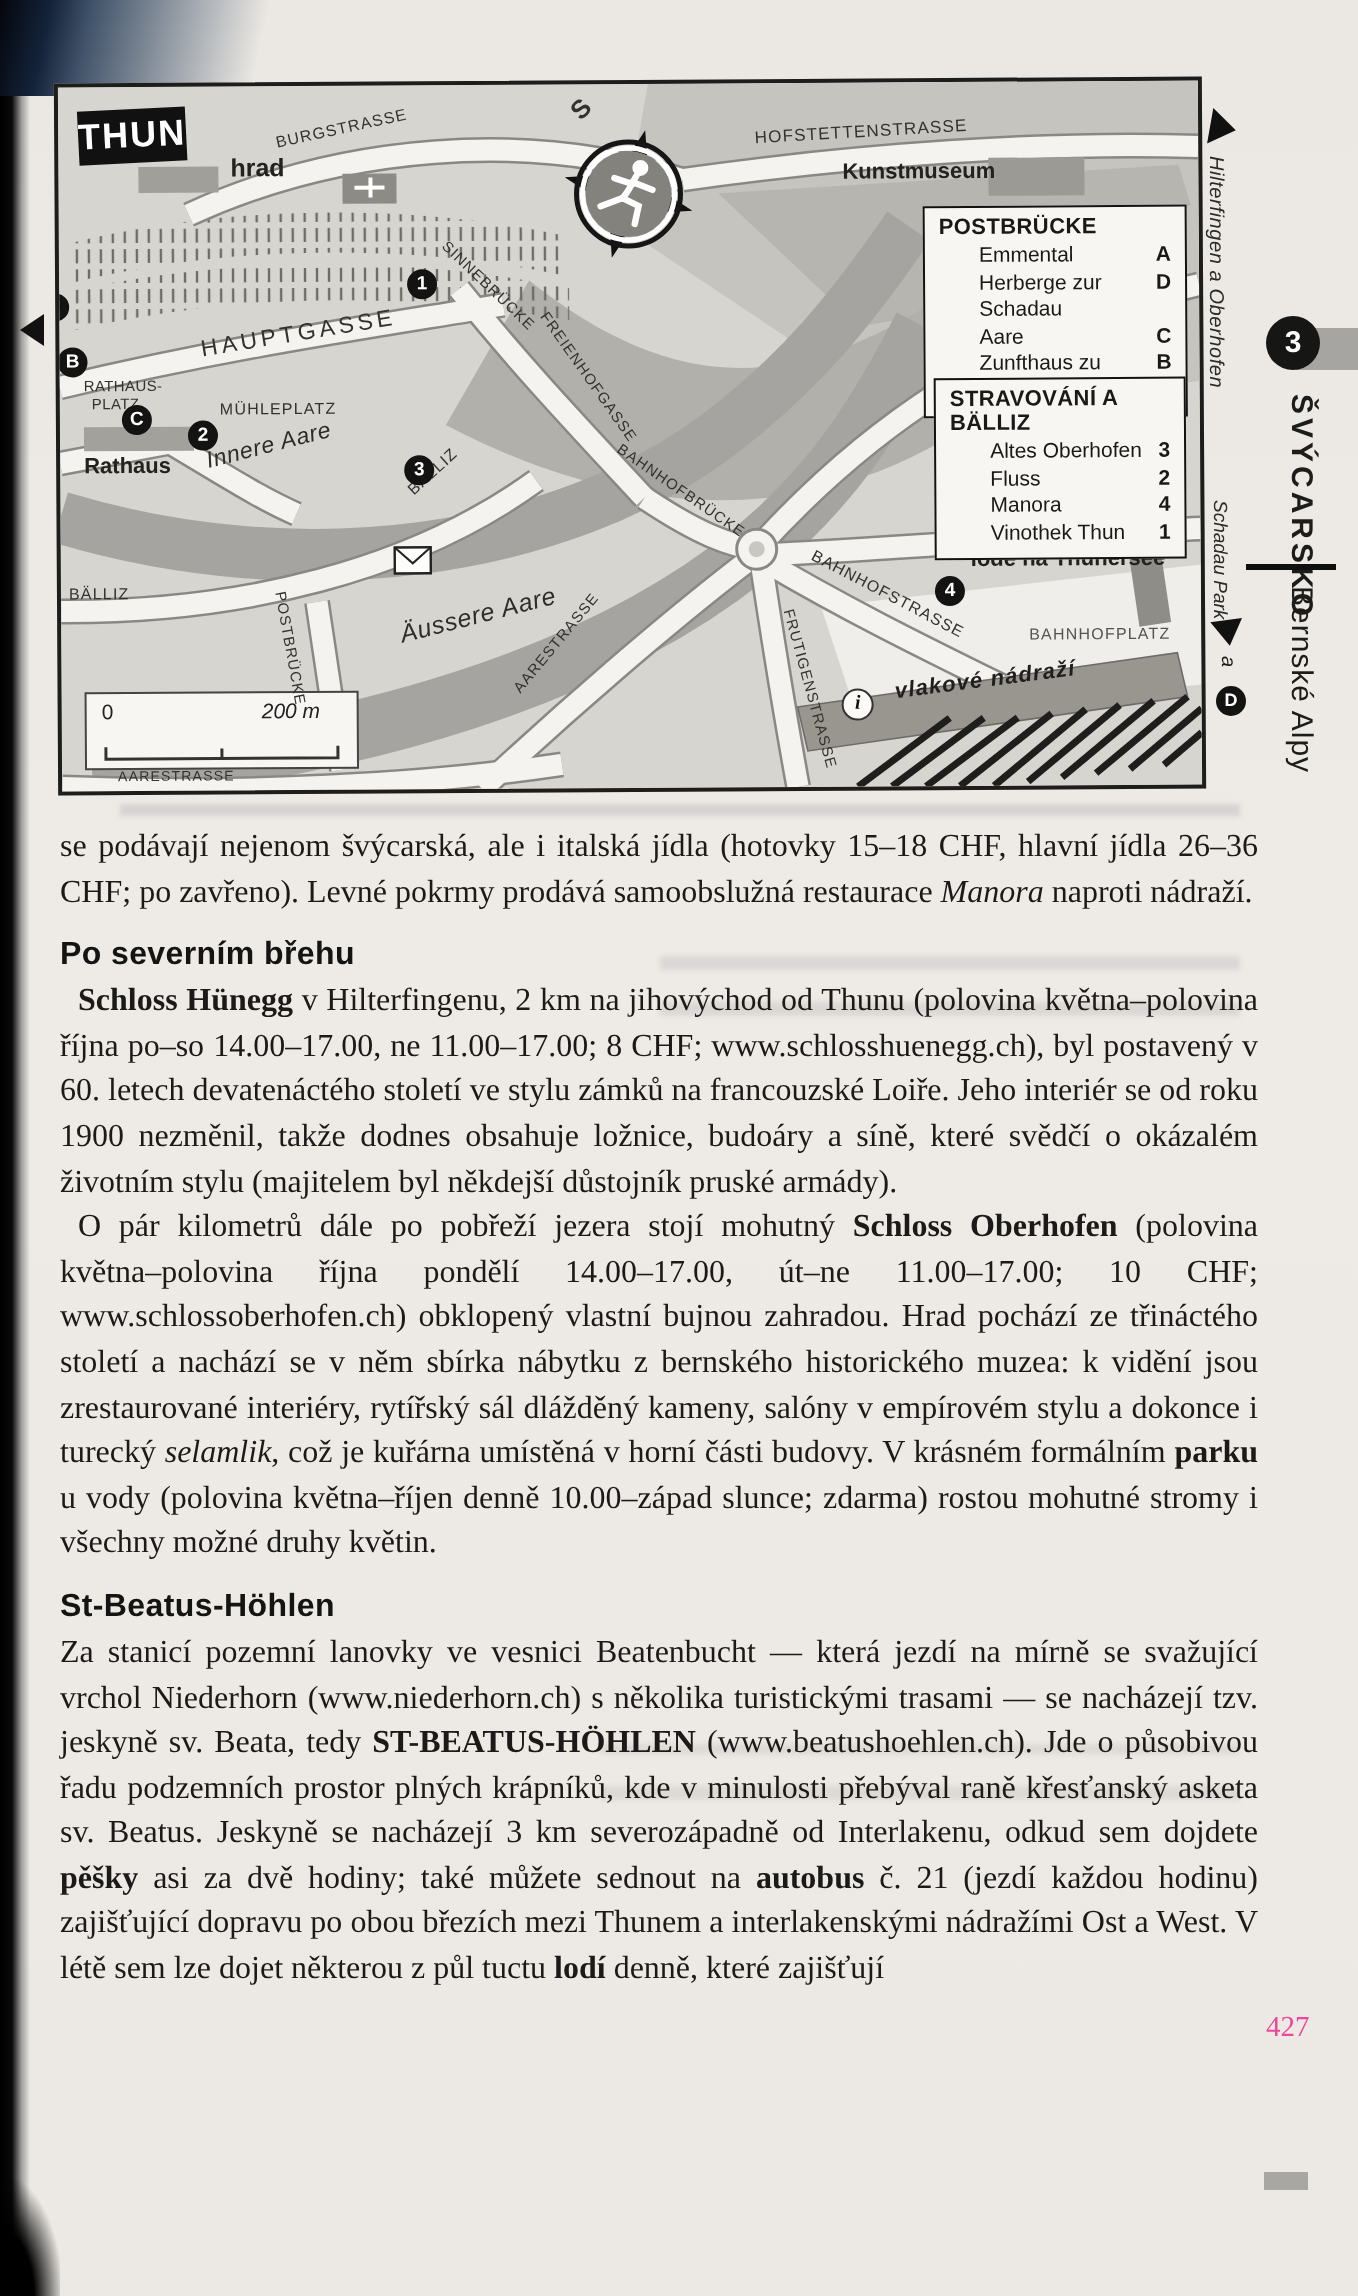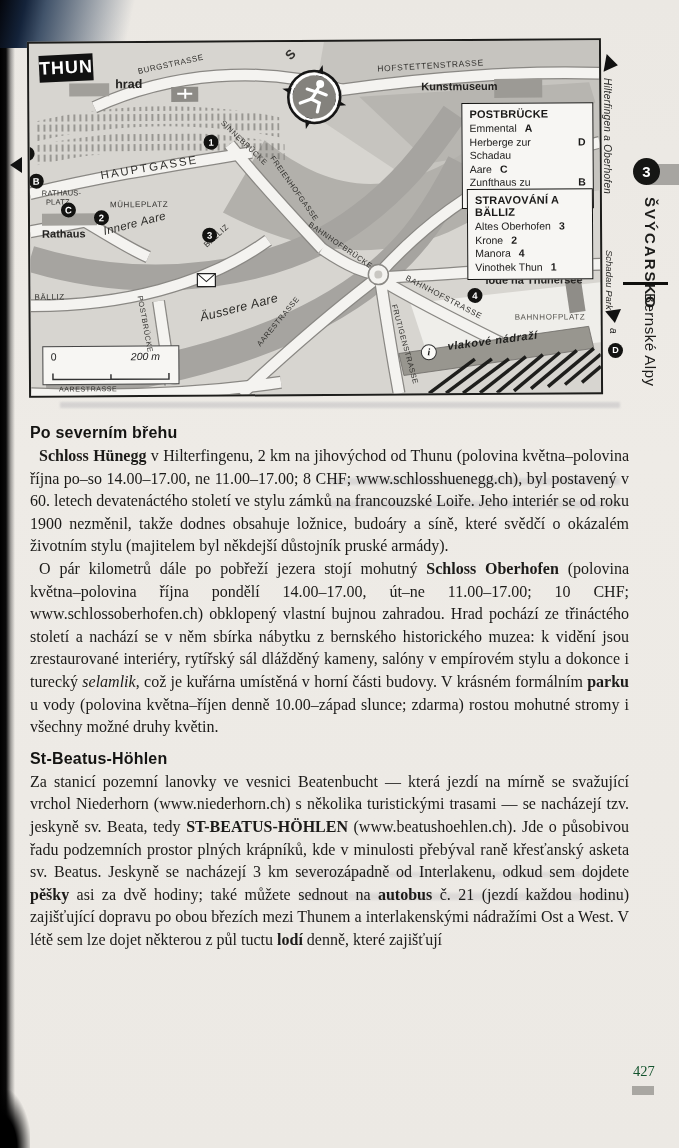--- a/index.html
+++ b/index.html
@@ -28,38 +28,38 @@
   .river{font-style:italic;font-size:11.5px;letter-spacing:.4px;color:#2e2d2a;}
   .place-bold{font-weight:bold;font-size:11px;letter-spacing:0;color:#232220;}
   .marker{position:absolute;width:15px;height:15px;border-radius:50%;background:#131311;
     color:#fff;font:bold 9.5px/15px "Liberation Sans",sans-serif;text-align:center;letter-spacing:0;}
   .map-title{position:absolute;left:10px;top:11px;width:54px;height:27px;background:#111;
     color:#fff;font:bold 18px/27px "Liberation Sans",sans-serif;text-align:center;
     letter-spacing:1px;transform:rotate(-2.5deg);}
   .legend{position:absolute;background:#f7f6f3;border:1.6px solid #121210;
     font-family:"Liberation Sans",sans-serif;padding:4px 7px 5px 7px;color:#1a1918;}
   .legend-title{font-weight:bold;font-size:11px;letter-spacing:.2px;margin-bottom:2px;}
-  .legend-row{display:flex;justify-content:flex-start;font-size:10.5px;line-height:13.5px;}
+  .legend-row{display:flex;justify-content:space-between;font-size:10.5px;line-height:13.5px;margin-left:20px;}
   .legend-row b{margin-left:8px;}
   .scale-text{position:absolute;font:10.5px "Liberation Sans",sans-serif;color:#222;}
   
   .vtext{position:absolute;writing-mode:vertical-rl;font-family:"Liberation Sans",sans-serif;color:#1c1c1a;}
   .tri{position:absolute;width:0;height:0;}
   .tab-bar{position:absolute;left:648px;top:164px;width:31px;height:21px;background:#a7a5a1;}
   .tab-circle{position:absolute;left:633px;top:158px;width:27px;height:27px;border-radius:50%;
     background:#161614;color:#fff;font:bold 15px/27px "Liberation Sans",sans-serif;text-align:center;}
   .badge-d{position:absolute;left:608px;top:343px;width:15px;height:15px;border-radius:50%;
     background:#131311;color:#fff;font:bold 9px/15px "Liberation Sans",sans-serif;text-align:center;}
   
   .article{position:absolute;left:30px;top:413px;width:599px;}
   .article p{margin:0;text-align:justify;font-size:16px;line-height:22.6px;}
   .article p.ind{text-indent:9px;}
   .article h3{font-family:"Liberation Sans",sans-serif;font-size:16px;color:#141412;
     margin:11px 0 3px 0;letter-spacing:.2px;}
-  .pagenum{position:absolute;left:633px;top:1063px;font:14.5px "Liberation Serif",serif;color:#14532d;}
+  .pagenum{position:absolute;left:633px;top:1006px;font:14.5px "Liberation Serif",serif;color:#ec4899;}
   .pagenum-block{position:absolute;left:632px;top:1086px;width:22px;height:9px;background:#a9a7a2;}
 </style>
 </head>
 <body>
 
 <div class="spine"></div>
 <div class="corner-tl"></div>
 <div class="corner-bl"></div>
 
 <div class="map-frame">
@@ -231,21 +231,21 @@
         <b>B</b>
       </div>
   </div>
   <div class="legend" style="left:437px;top:148px;width:110px;">
     <div class="legend-title">STRAVOVÁNÍ A BÄLLIZ</div>
     <div class="legend-row">
         <span>Altes Oberhofen</span>
         <b>3</b>
       </div>
     <div class="legend-row">
-        <span>Krone</span>
+        <span>Fluss</span>
         <b>2</b>
       </div>
     <div class="legend-row">
         <span>Manora</span>
         <b>4</b>
       </div>
     <div class="legend-row">
         <span>Vinothek Thun</span>
         <b>1</b>
       </div>
@@ -264,20 +264,21 @@
 <div class="vtext" style="left:604px;top:250px;font-style:italic;font-size:9.5px;color:#2a2a28;">Schadau Park</div>
 <div class="tri" style="left:606px;top:310px;border-top:13px solid #111;border-left:8px solid transparent;border-right:8px solid transparent;transform:rotate(-8deg);"></div>
 <div class="vtext" style="left:608px;top:328px;font-style:italic;font-size:10px;">a</div>
 <div class="badge-d">D</div>
 
 <div class="bleed" style="left:330px;top:468px;width:290px;height:46px;"></div>
 <div class="bleed" style="left:60px;top:402px;width:560px;height:12px;opacity:.15;"></div>
 <div class="bleed" style="left:300px;top:872px;width:320px;height:34px;opacity:.10;"></div>
 
 <div class="article">
+  <p><span>se podávají nejenom švýcarská, ale i italská jídla (hotovky 15–18 CHF, hlavní jídla 26–36 CHF; po zavřeno). Levné pokrmy prodává samoobslužná restaurace </span><span class="i">Manora</span><span> naproti nádraží.</span></p>
   <h3>Po severním břehu</h3>
   <p class="ind"><span class="b">Schloss Hünegg</span><span> v Hilterfingenu, 2 km na jihovýchod od Thunu (polovina května–polovina října po–so 14.00–17.00, ne 11.00–17.00; 8 CHF; www.schlosshuenegg.ch), byl postavený v 60. letech devatenáctého století ve stylu zámků na francouzské Loiře. Jeho interiér se od roku 1900 nezměnil, takže dodnes obsahuje ložnice, budoáry a síně, které svědčí o okázalém životním stylu (majitelem byl někdejší důstojník pruské armády).</span></p>
   <p class="ind"><span>O pár kilometrů dále po pobřeží jezera stojí mohutný </span><span class="b">Schloss Oberhofen</span><span> (polovina května–polovina října pondělí 14.00–17.00, út–ne 11.00–17.00; 10 CHF; www.schlossoberhofen.ch) obklopený vlastní bujnou zahradou. Hrad pochází ze třináctého století a nachází se v něm sbírka nábytku z bernského historického muzea: k vidění jsou zrestaurované interiéry, rytířský sál dlážděný kameny, salóny v empírovém stylu a dokonce i turecký </span><span class="i">selamlik</span><span>, což je kuřárna umístěná v horní části budovy. V krásném formálním </span><span class="b">parku</span><span> u vody (polovina května–říjen denně 10.00–západ slunce; zdarma) rostou mohutné stromy i všechny možné druhy květin.</span></p>
   <h3>St-Beatus-Höhlen</h3>
   <p><span>Za stanicí pozemní lanovky ve vesnici Beatenbucht — která jezdí na mírně se svažující vrchol Niederhorn (www.niederhorn.ch) s několika turistickými trasami — se nacházejí tzv. jeskyně sv. Beata, tedy </span><span class="b">ST-BEATUS-HÖHLEN</span><span> (www.beatushoehlen.ch). Jde o působivou řadu podzemních prostor plných krápníků, kde v minulosti přebýval raně křesťanský asketa sv. Beatus. Jeskyně se nacházejí 3 km severozápadně od Interlakenu, odkud sem dojdete </span><span class="b">pěšky</span><span> asi za dvě hodiny; také můžete sednout na </span><span class="b">autobus</span><span> č. 21 (jezdí každou hodinu) zajišťující dopravu po obou březích mezi Thunem a interlakenskými nádražími Ost a West. V létě sem lze dojet některou z půl tuctu </span><span class="b">lodí</span><span> denně, které zajišťují</span></p>
 </div>
 
 <div class="pagenum">427</div>
 <div class="pagenum-block"></div>
 

